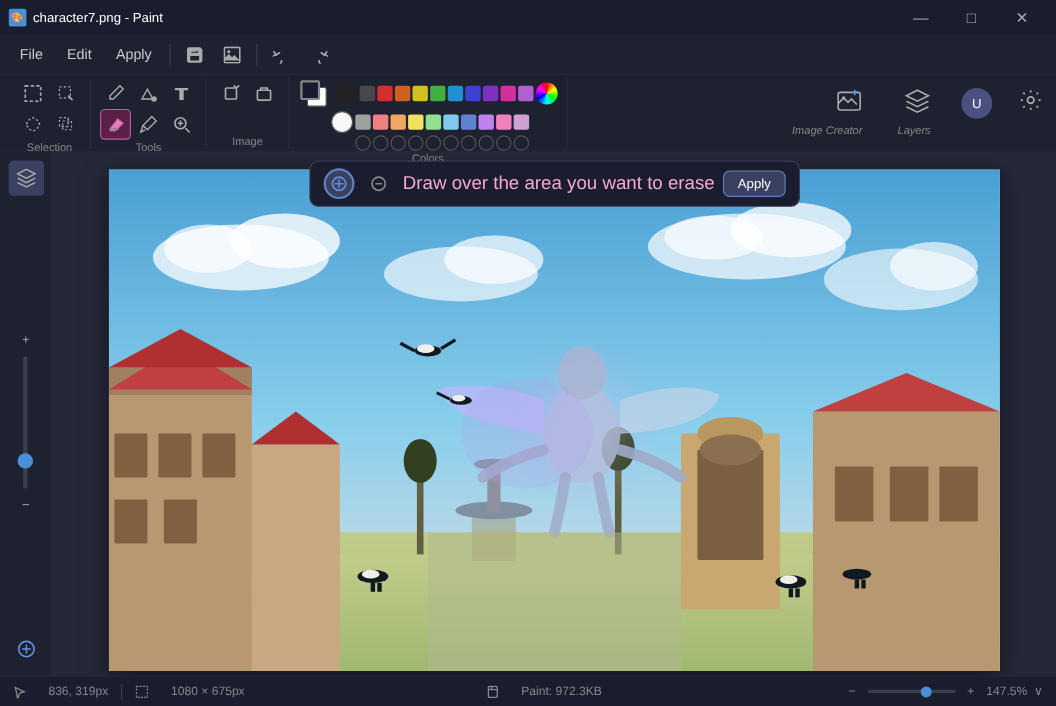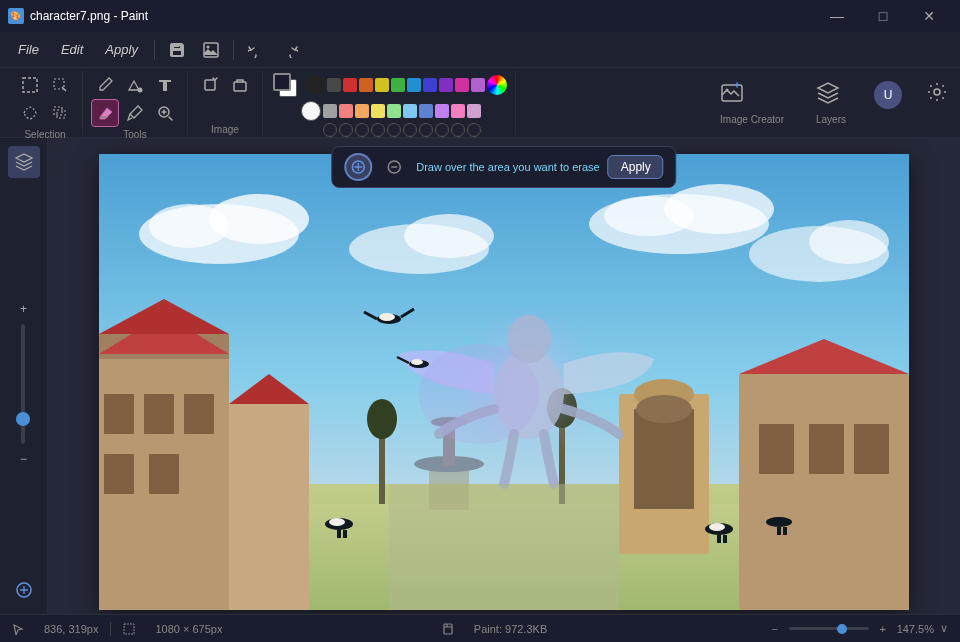--- a/index.html
+++ b/index.html
@@ -48,21 +48,20 @@
 
     
     #menubar {
       height: 36px;
       background: #1e2230;
       display: flex;
       align-items: center;
       padding: 0 8px;
       gap: 2px;
       border-bottom: 1px solid #2a2d3a;
-      font-style: italic;
     }
     .menu-item {
       padding: 4px 10px;
       color: #ccc;
       cursor: pointer;
       border-radius: 4px;
       font-size: 13px;
     }
     .menu-icon-btn {
       width: 28px; height: 28px;
@@ -167,25 +166,26 @@
     .right-tools {
       display: flex;
       gap: 16px;
       margin-left: 8px;
       flex: 1;
       justify-content: flex-end;
     }
     .right-tool {
       display: flex;
       flex-direction: column;
-      align-items: flex-start;
+      align-items: flex-end;
       gap: 4px;
       cursor: pointer;
       padding: 4px 8px;
       border-radius: 4px;
+      font-style: italic;
     }
     .right-tool-icon {
       font-size: 20px;
       color: #aaa;
     }
     .right-tool-label {
       font-size: 10px;
       color: #888;
     }
     .avatar-circle {
@@ -300,22 +300,22 @@
       display: flex; align-items: center; justify-content: center;
       cursor: pointer;
       font-size: 14px;
       color: #aaa;
     }
     .erase-tool-btn.active {
       background: #3a4060;
       border: 2px solid #6080c0;
     }
     .erase-tool-text {
-      color: #7dd3fc;
-      font-size: 11px;
+      color: #f9a8d4;
+      font-size: 17px;
     }
     .apply-btn {
       background: #3a4060;
       border: 1px solid #6080c0;
       border-radius: 6px;
       padding: 4px 12px;
       color: #fff;
       cursor: pointer;
       font-size: 12px;
     }
@@ -575,20 +575,21 @@
         <div class="color-swatch" style="background:transparent; border:1px solid #555; border-radius:50%;"></div>
         <div class="color-swatch" style="background:transparent; border:1px solid #555; border-radius:50%;"></div>
         <div class="color-swatch" style="background:transparent; border:1px solid #555; border-radius:50%;"></div>
         <div class="color-swatch" style="background:transparent; border:1px solid #555; border-radius:50%;"></div>
         <div class="color-swatch" style="background:transparent; border:1px solid #555; border-radius:50%;"></div>
         <div class="color-swatch" style="background:transparent; border:1px solid #555; border-radius:50%;"></div>
         <div class="color-swatch" style="background:transparent; border:1px solid #555; border-radius:50%;"></div>
         <div class="color-swatch" style="background:transparent; border:1px solid #555; border-radius:50%;"></div>
       </div>
     </div>
+    <div class="colors-label">Colors</div>
   </div>
 
   <div class="right-tools">
     <div class="right-tool">
       <div class="right-tool-icon">
         <svg width="24" height="24" viewBox="0 0 24 24" fill="none">
           <rect x="2" y="4" width="20" height="16" rx="2" stroke="#aaa" stroke-width="1.5" fill="none"></rect>
           <path d="M2 14l5-5 4 4 3-3 5 5" stroke="#aaa" stroke-width="1.5" fill="none"></path>
           <circle cx="7" cy="9" r="1.5" fill="#aaa"></circle>
           <path d="M17 2v4M15 4h4" stroke="#6090e0" stroke-width="1.5" stroke-linecap="round"></path>

